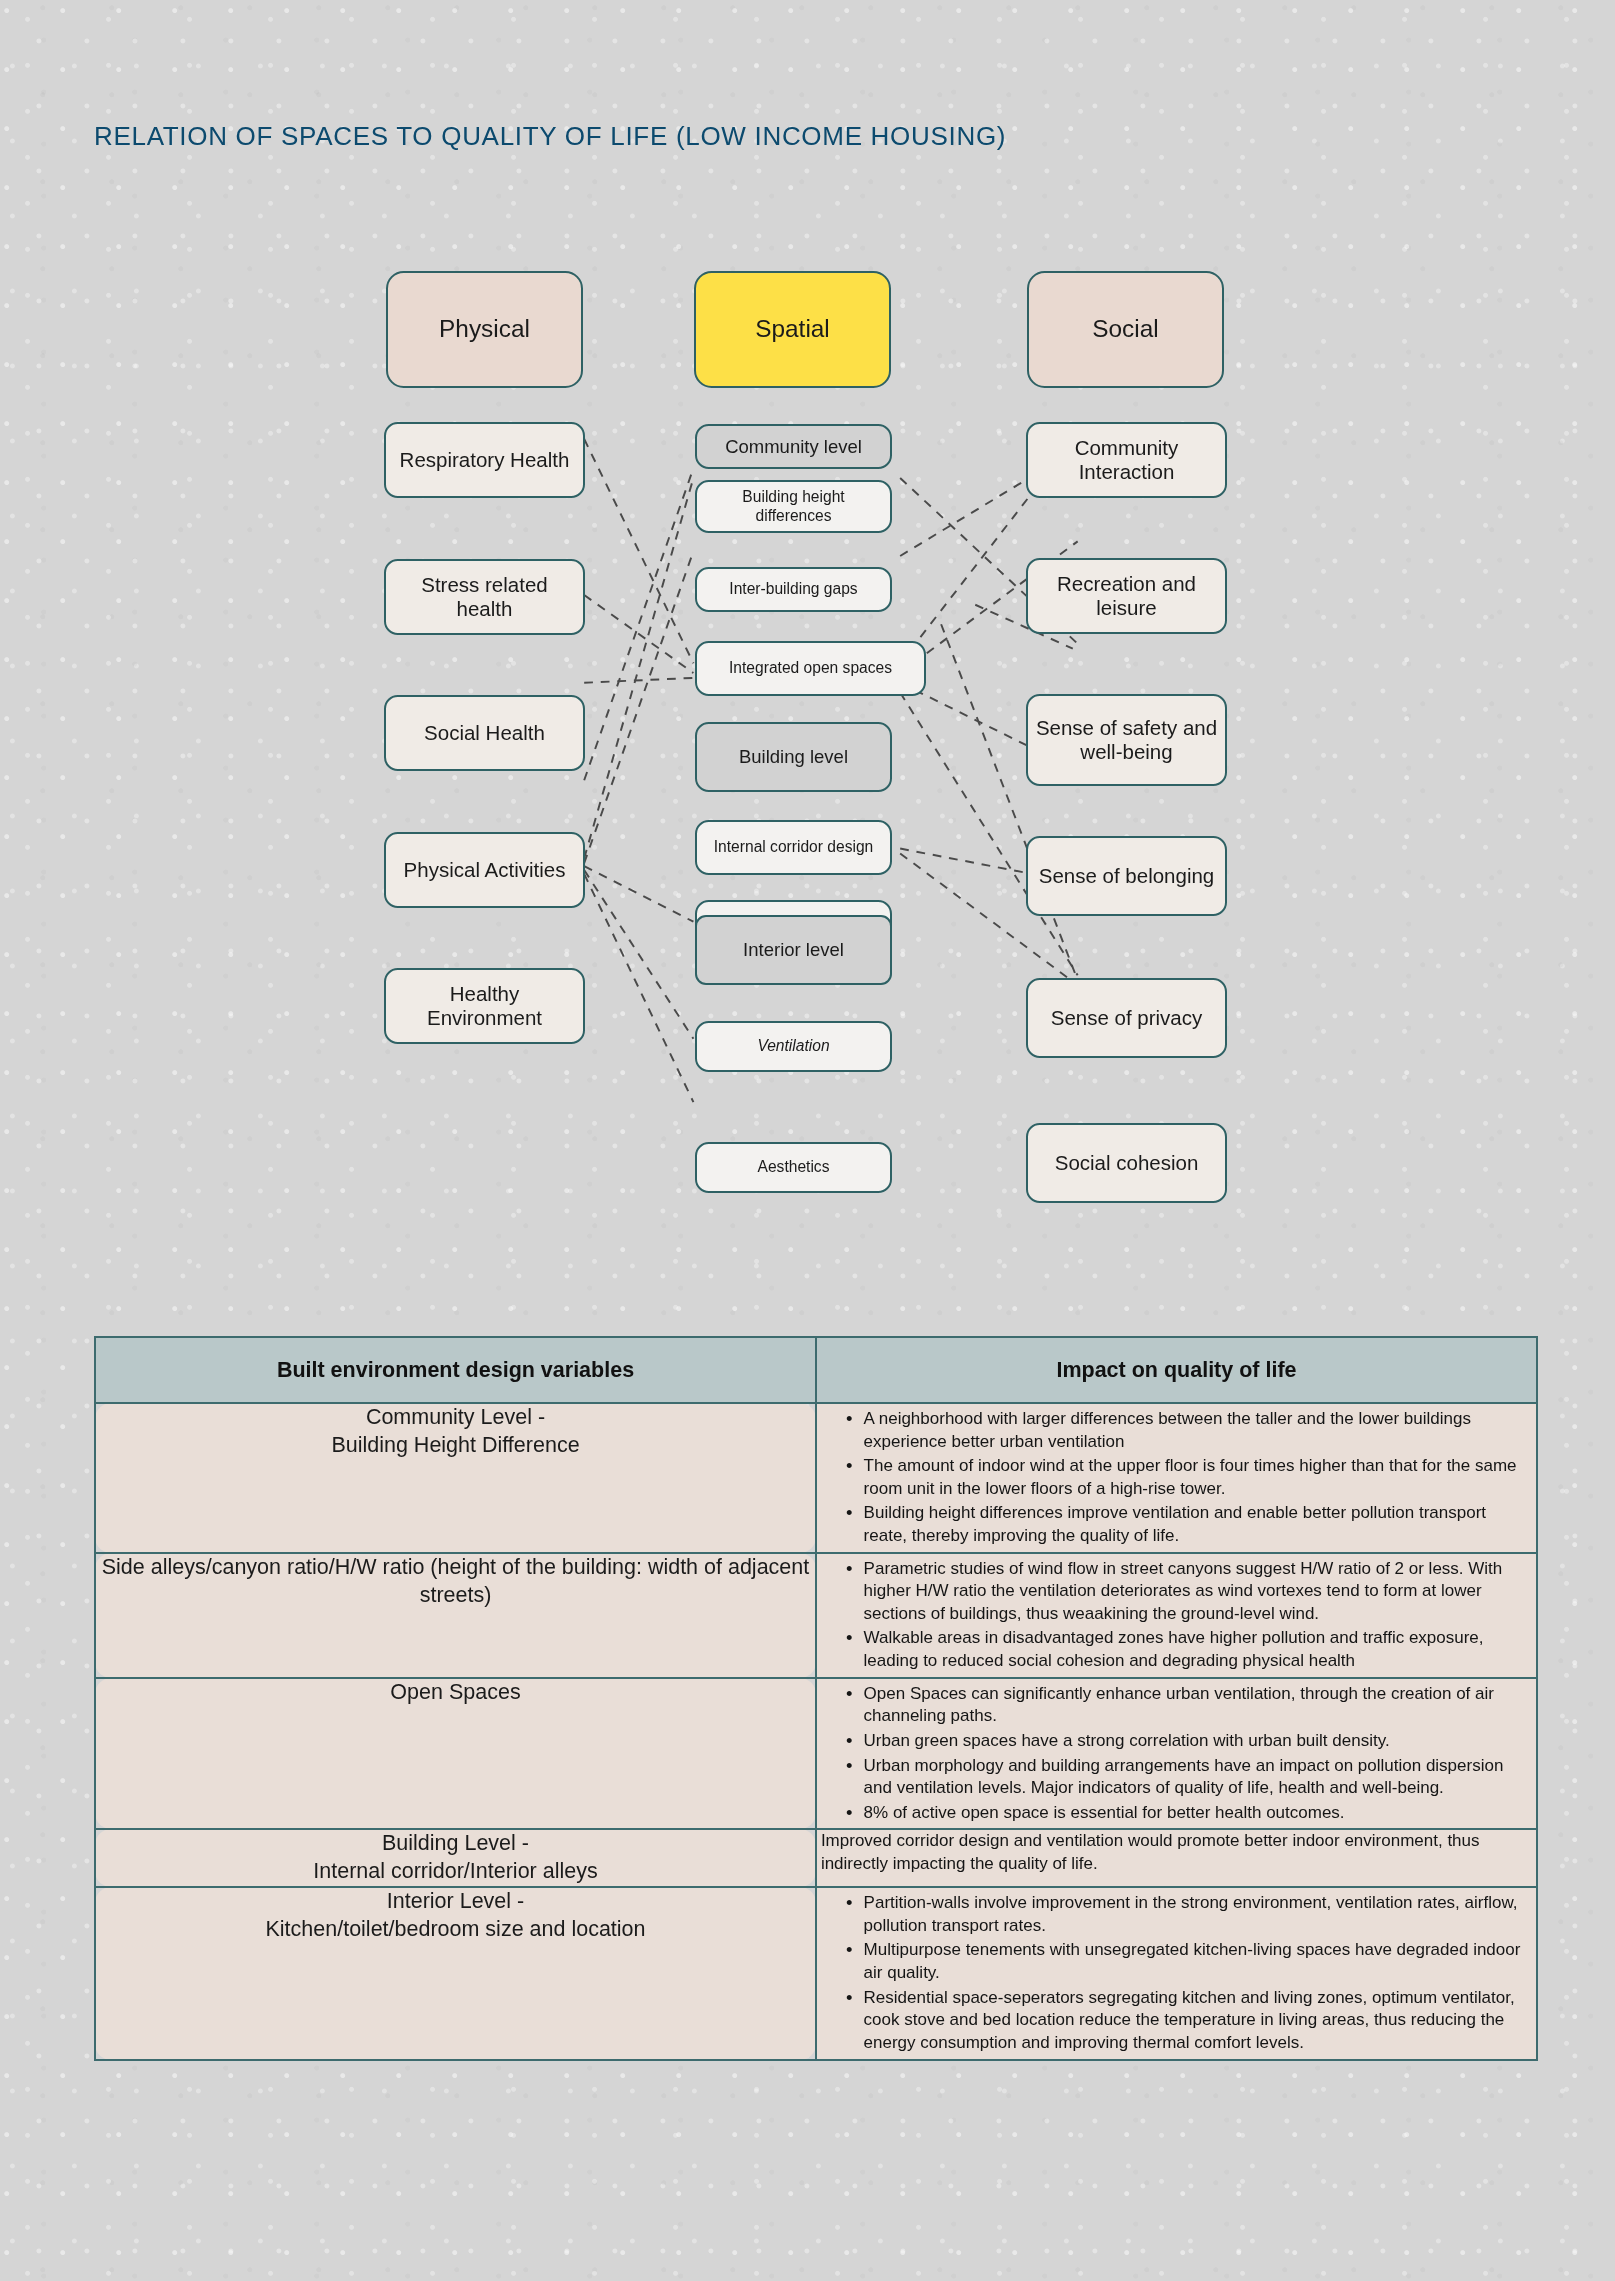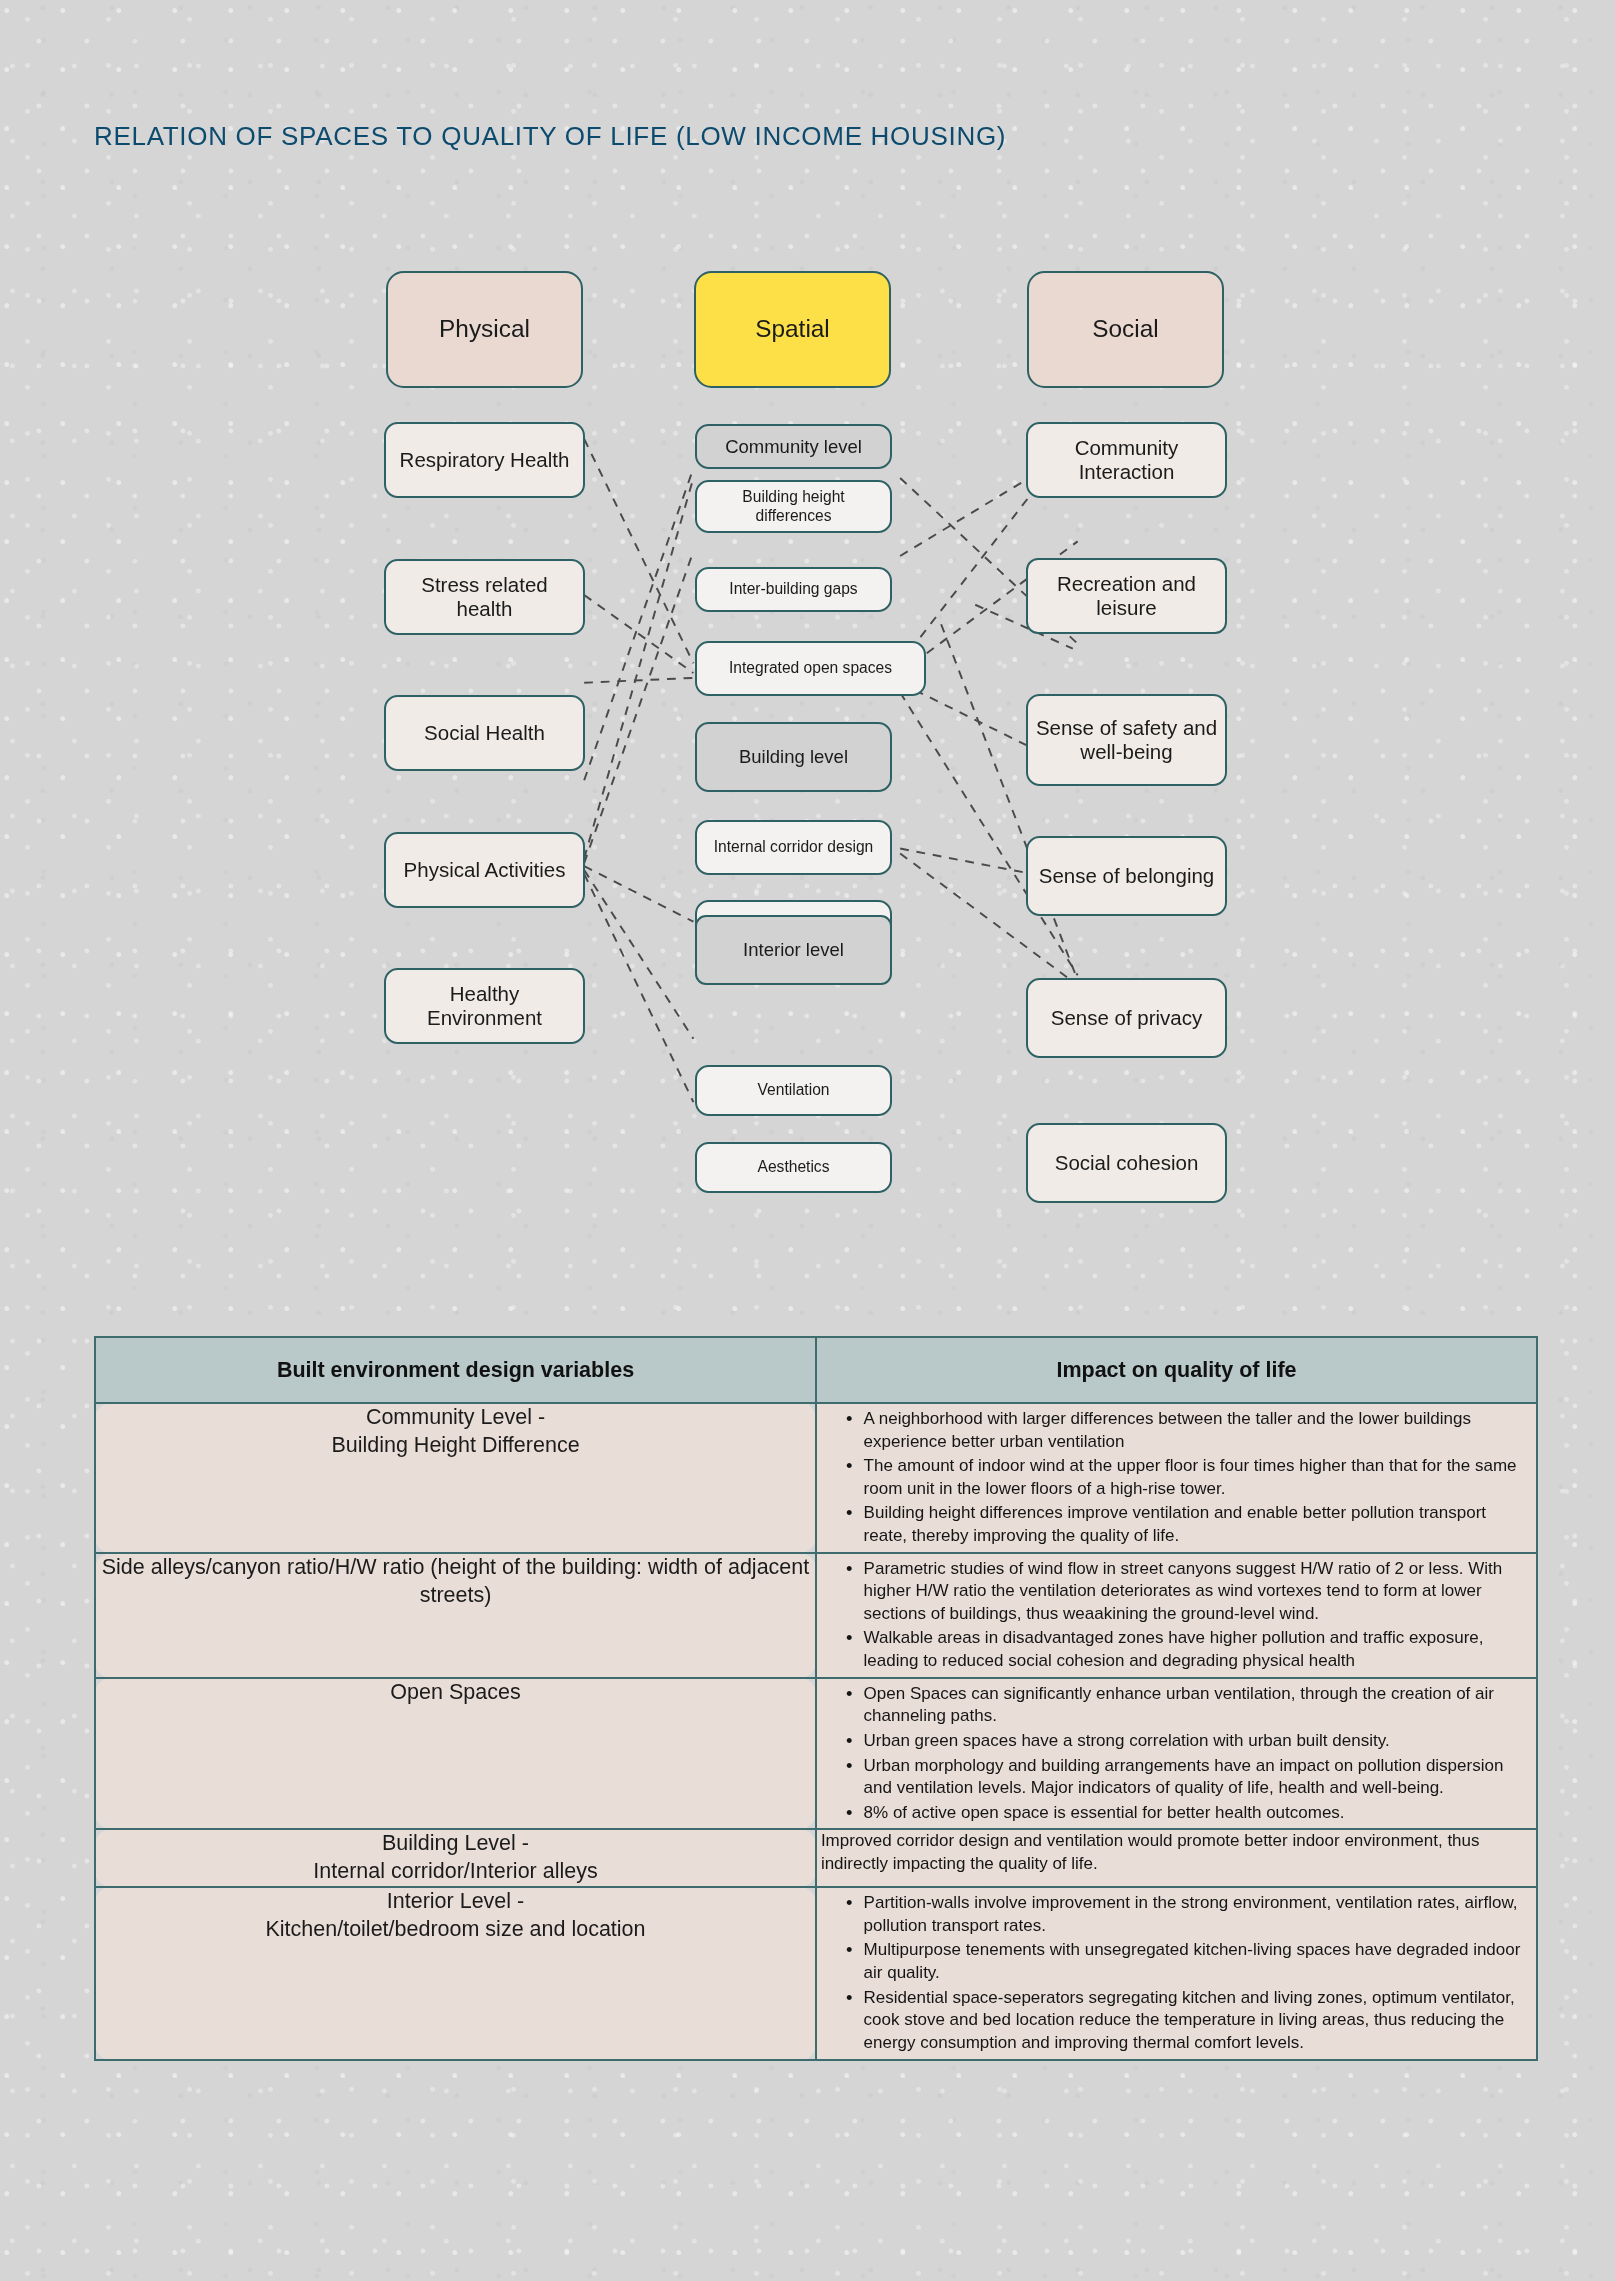--- a/index.html
+++ b/index.html
@@ -215,31 +215,31 @@
   </div>
   <div class="node item-sm" style="left:695px; top:820px; width:197px; height:55px;">
     <span>Internal corridor design</span>
   </div>
   <div class="node item-sm" style="left:695px; top:900px; width:197px; height:45px;">
     <span>Openings in corridor</span>
   </div>
   <div class="node item-gray" style="left:695px; top:915px; width:197px; height:70px;border-radius:11px;">
     <span>Interior level</span>
   </div>
-  <div class="node item-sm" style="left:695px; top:1065px; width:197px; height:51px;">
+  <div class="node item-sm" style="left:695px; top:1021px; width:197px; height:51px;font-style:italic;">
     <span>Ventilation</span>
   </div>
   <div class="node item-sm" style="left:695px; top:1142px; width:197px; height:51px;">
     <span>Aesthetics</span>
   </div>
 
   <div class="node item" style="left:1026px; top:422px; width:201px; height:76px;">
     <span>Community Interaction</span>
   </div>
-  <div class="node item" style="left:1026px; top:558px; width:201px; height:76px;border-radius:12px;">
+  <div class="node item" style="left:1026px; top:558px; width:201px; height:76px;">
     <span>Recreation and leisure</span>
   </div>
   <div class="node item" style="left:1026px; top:694px; width:201px; height:92px;">
     <span>Sense of safety and well-being</span>
   </div>
   <div class="node item" style="left:1026px; top:836px; width:201px; height:80px;">
     <span>Sense of belonging</span>
   </div>
   <div class="node item" style="left:1026px; top:978px; width:201px; height:80px;">
     <span>Sense of privacy</span>

